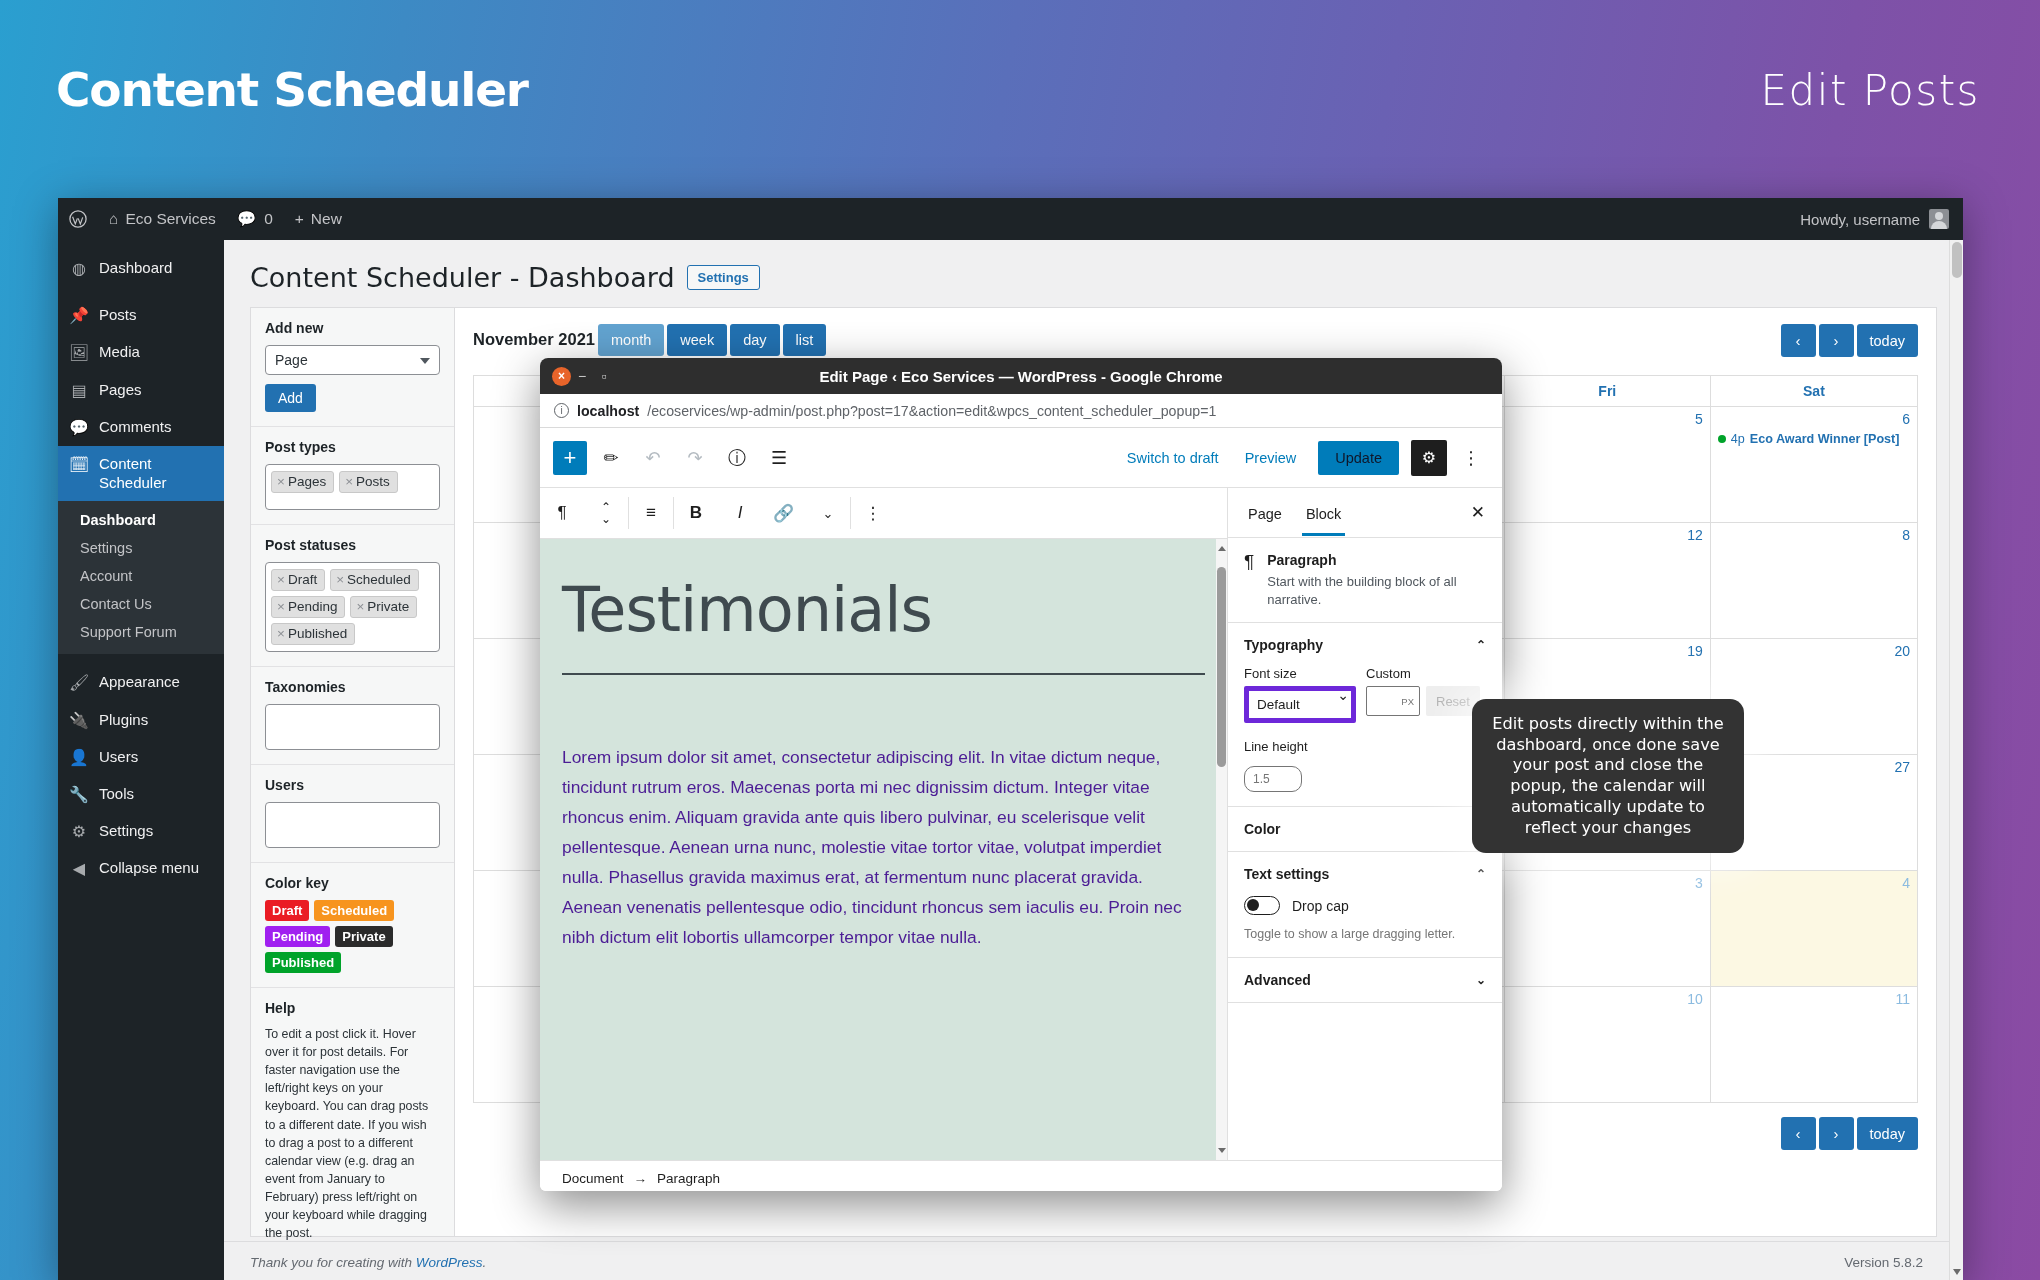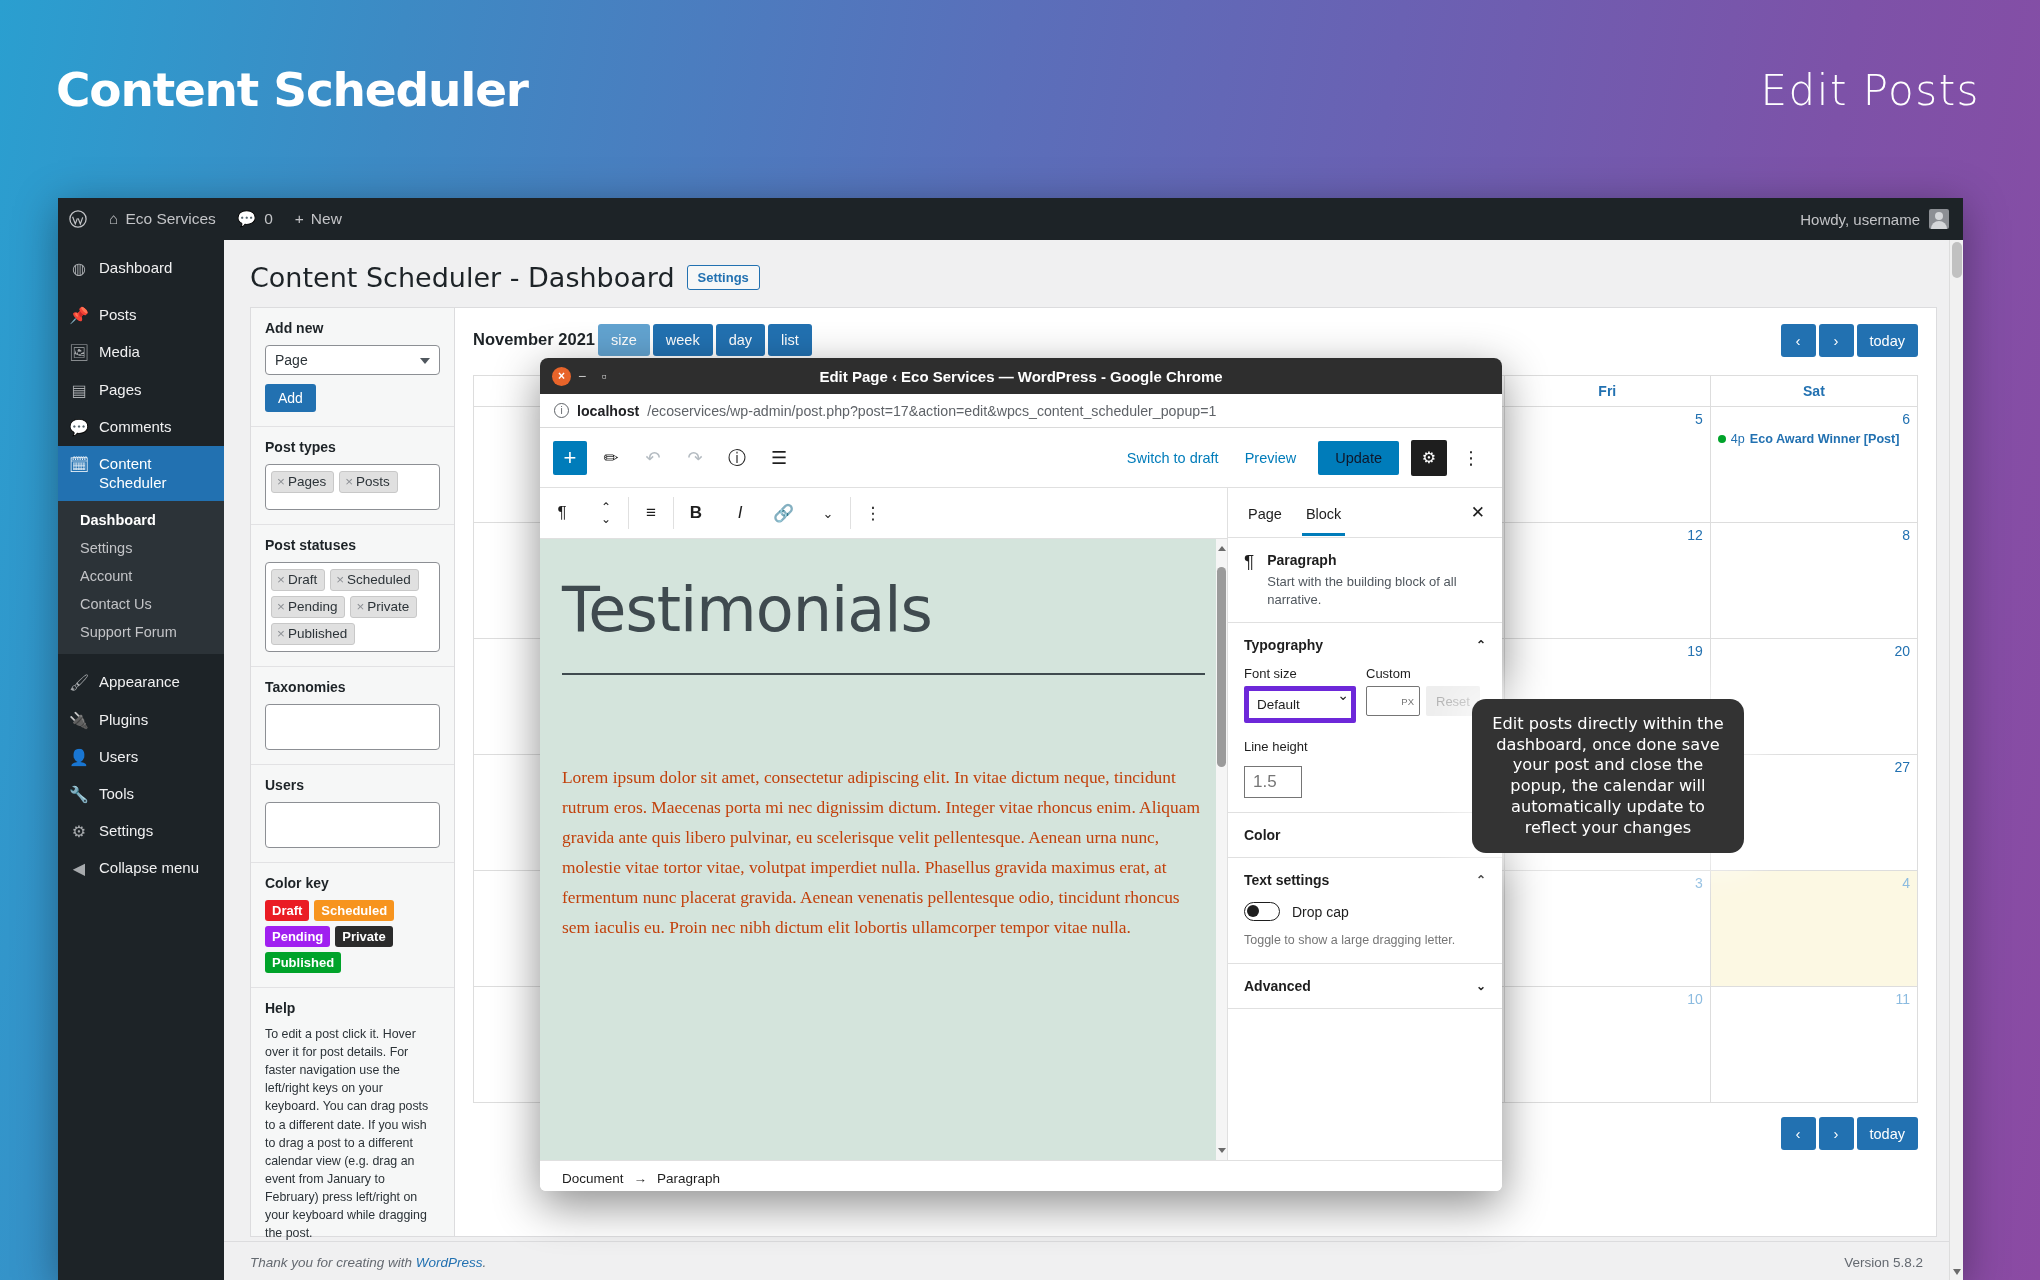--- a/index.html
+++ b/index.html
@@ -132,21 +132,21 @@
   .gb-update { background:#007cba; color:#0f172a; font-size:14.5px; border:none; border-radius:2px; padding:9px 17px; margin:0 6px; cursor:pointer; font-family:"Liberation Sans",sans-serif;}
   .gb-gear { width:36px;height:36px;background:#1e1e1e; color:#fff; display:flex;align-items:center;justify-content:center;border-radius:2px; font-size:16px;}
   #gb-main { display:flex; height:672px; }
   #gb-editor { flex:1; display:flex; flex-direction:column; border-right:1px solid #e0e0e0; min-width:0;}
   #gb-toolbar { height:51px; border-bottom:1px solid #e0e0e0; display:flex; align-items:center; background:#fff;}
   .tb-ic { width:44px; height:50px; display:flex;align-items:center;justify-content:center; font-size:17px; color:#1e1e1e;}
   .tb-div { width:1px; height:32px; background:#e0e0e0; }
   #gb-canvas { flex:1; background:#d4e4dc; position:relative; overflow:hidden; padding:34px 22px 0 22px;}
   #gb-canvas h2 { font-size:62px; font-weight:400; color:#3f4a4f; letter-spacing:-1px; font-family:"DejaVu Sans", sans-serif; line-height:1.2;}
   #gb-canvas .rule { border-bottom:2px solid #3f4a4f; margin:26px 0 0 0;}
-  #gb-canvas p { margin-top:88px; font-size:17.4px; line-height:1.72; color:#c2410c; font-family:Liberation Serif, serif;}
+  #gb-canvas p { margin-top:68px; font-size:17.4px; line-height:1.72; color:#4c1d95; font-family:Liberation Sans, sans-serif;}
   #ed-scroll { position:absolute; right:0; top:0; bottom:0; width:11px; background:#f5f5f5;}
   #ed-scroll .thumb { position:absolute; top:28px; left:1px; width:9px; height:200px; background:#9b9b9b; border-radius:5px;}
   #ed-scroll .up { position:absolute; top:7px; left:2px; border-left:4px solid transparent;border-right:4px solid transparent;border-bottom:5px solid #6b6b6b;}
   #ed-scroll .dn { position:absolute; bottom:7px; left:2px; border-left:4px solid transparent;border-right:4px solid transparent;border-top:5px solid #6b6b6b;}
   
   #gb-insp { width:274px; flex:none; background:#fff; display:flex; flex-direction:column;}
   #insp-tabs { display:flex; align-items:center; height:50px; border-bottom:1px solid #e0e0e0; padding:0 8px;}
   .itab { font-size:14.5px; color:#1e1e1e; padding:15px 12px 13px 12px; position:relative;}
   .itab.active { font-weight:normal; }
   .itab.active::after{content:"";position:absolute;left:8px;right:8px;bottom:-1px;height:2.5px;background:#007cba;}
@@ -160,21 +160,21 @@
   .acc-head { display:flex; align-items:center; justify-content:space-between; font-size:14px; font-weight:bold; color:#1e1e1e;}
   .chev { font-size:12px; color:#1e1e1e; }
   .fld-row { display:flex; gap:10px; margin-top:13px;}
   .fld { flex:1; }
   .fld label { display:block; font-size:13px; color:#1e1e1e; margin-bottom:5px;}
   .fs-sel { position:relative; }
   .fs-sel select { width:100%; appearance:none;-webkit-appearance:none; border:5px solid #6d28d9; border-radius:2px; padding:6px 24px 6px 8px; font-size:13.5px; background:#fff; color:#1e1e1e; font-family:"Liberation Sans",sans-serif;}
   .fs-sel::after{content:"⌄";position:absolute;right:7px;top:1px;font-size:14px;color:#1e1e1e;pointer-events:none;}
   .px-in { border:1px solid #757575; border-radius:2px; height:30px; width:54px; display:flex; align-items:center; justify-content:flex-end; padding-right:5px; font-size:9.5px; color:#757575;}
   .reset-b { background:#eee; color:#b0b0b0; font-size:13px; border:none; border-radius:2px; padding:7px 10px; height:30px;}
-  .lh-in { border:1px solid #757575; border-radius:0; width:58px; padding:5px 8px; font-size:17px; color:#757575; margin-top:11px;}
+  .lh-in { border:1px solid #757575; border-radius:10px; width:58px; padding:5px 8px; font-size:12px; color:#757575; margin-top:11px;}
   .toggle-row { display:flex; align-items:center; gap:12px; margin-top:14px;}
   .tgl { width:36px;height:19px;border:1.6px solid #1e1e1e;border-radius:10px; position:relative; background:#fff;}
   .tgl::after{content:"";position:absolute;left:2px;top:2px;width:12px;height:12px;border-radius:50%;background:#1e1e1e;}
   .tgl-lb { font-size:14px; color:#1e1e1e;}
   .hint { font-size:12.5px; color:#757575; margin-top:11px; line-height:1.35;}
   #gb-foot { height:36px; border-top:1px solid #e0e0e0; display:flex; align-items:center; padding:0 22px; gap:10px; font-size:13.5px; color:#1e1e1e; background:#fff;}
   
   #tooltip { position:absolute; left:1472px; top:699px; width:272px; background:#333333; color:#fff;
     border-radius:14px; padding:15px 16px; text-align:center; font-size:16.2px; line-height:1.28;
     font-family:"DejaVu Sans", sans-serif; box-shadow:0 0 34px 18px rgba(255,255,255,.55); z-index:40;}
@@ -335,21 +335,21 @@
           <div class="panel-sec" style="border-bottom:none">
             <h3>Help</h3>
             <p class="help-p">To edit a post click it. Hover over it for post details. For faster navigation use the left/right keys on your keyboard. You can drag posts to a different date. If you wish to drag a post to a different calendar view (e.g. drag an event from January to February) press left/right on your keyboard while dragging the post.</p>
           </div>
         </div>
 
         <div id="cs-cal">
           <div id="cal-top">
             <div id="cal-title">November 2021</div>
             <div class="btn-grp">
-              <button class="cbtn active">size</button>
+              <button class="cbtn active">month</button>
               <button class="cbtn">week</button>
               <button class="cbtn">day</button>
               <button class="cbtn">list</button>
             </div>
             <div class="btn-grp" style="margin-left:auto">
               <button class="cbtn nav">‹</button>
               <button class="cbtn nav">›</button>
               <button class="cbtn">today</button>
             </div>
           </div>

